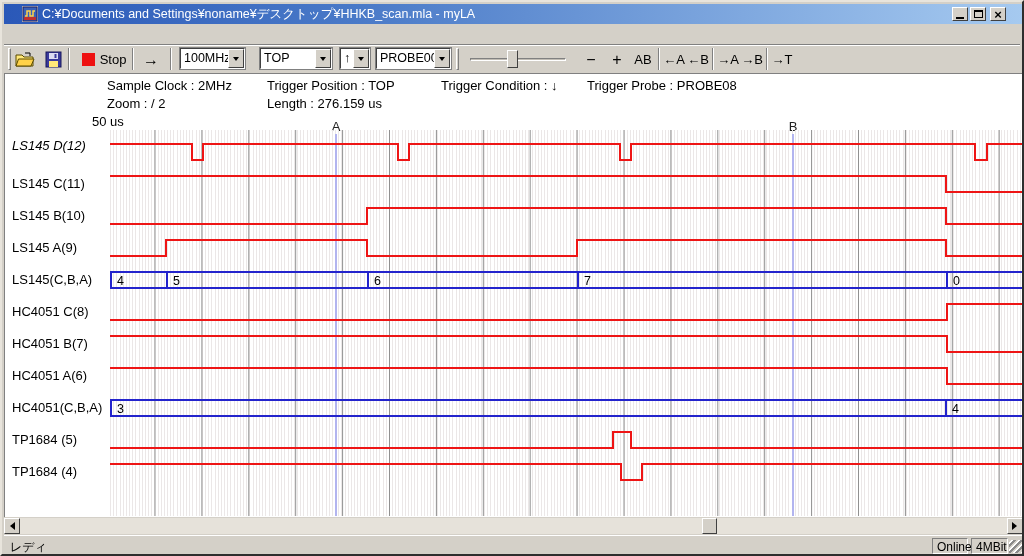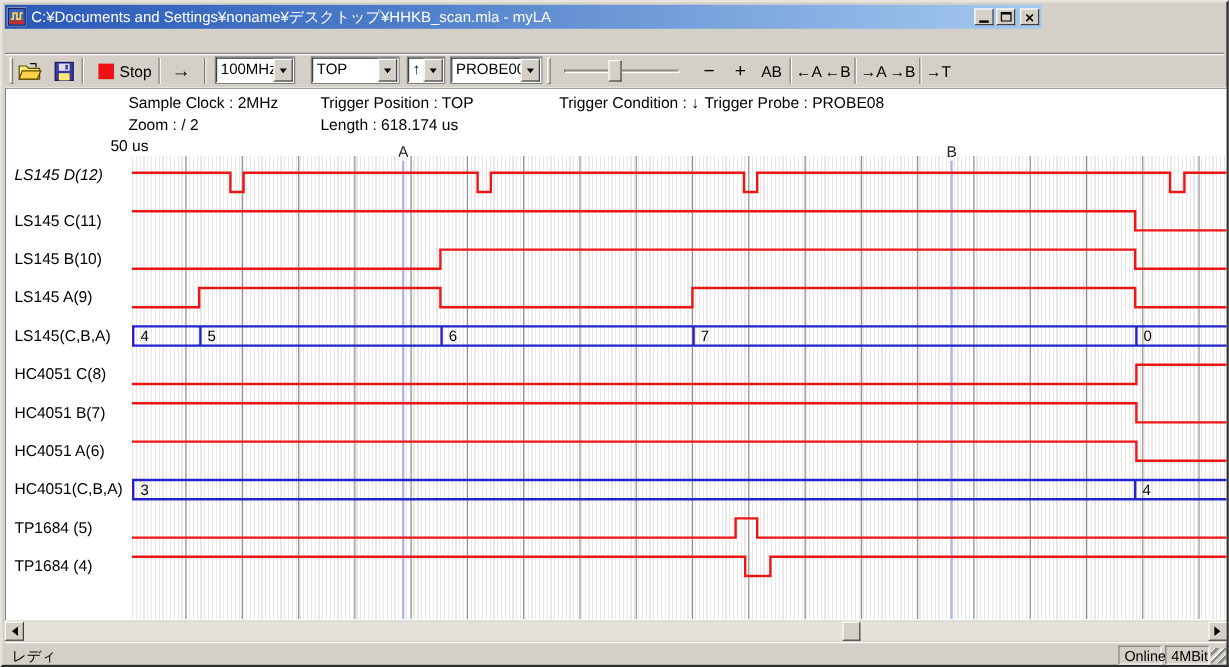--- a/index.html
+++ b/index.html
@@ -5,22 +5,22 @@
   * { margin:0; padding:0; box-sizing:border-box; }
   html,body { background:#808080; }
   body { font-family:"Liberation Sans","DejaVu Sans",sans-serif; }
   .window {
     position:relative; width:1024px; height:556px; background:#d4d0c8;
     border:2px solid; border-color:#e8e4dc #2e2e2e #2e2e2e #e8e4dc;
     overflow:hidden;
   }
   
   .titlebar {
-    position:absolute; left:2px; top:2px; width:864px; height:20px;
-    display:flex; align-items:center; padding:0 2px;
+    position:absolute; left:2px; top:2px; width:1020px; height:20px;
+    display:flex; align-items:center; padding:0 18px;
     background:linear-gradient(90deg,#2a58b8 0%,#4a7ac8 35%,#a6caf0 100%);
   }
   .titlebar .title {
     flex:1; color:#fff; font-size:12.5px; margin-left:4px; white-space:nowrap;
     overflow:hidden;
   }
   .win-btn {
     width:16px; height:14px; margin-left:2px; background:#d4d0c8;
     border:1px solid; border-color:#fff #404040 #404040 #fff;
     display:flex; align-items:center; justify-content:center;
@@ -193,24 +193,24 @@
     <div class="tsep" style="left:708px"></div>
     <div class="tb-btn" style="left:712px;width:24px">→A</div>
     <div class="tb-btn" style="left:736px;width:24px">→B</div>
     <div class="tsep" style="left:762px"></div>
     <div class="tb-btn" style="left:766px;width:24px">→T</div>
   </div>
 
   <div class="client">
     <span class="abs" style="left:103px;top:5px">Sample Clock : 2MHz</span>
     <span class="abs" style="left:263px;top:5px">Trigger Position : TOP</span>
-    <span class="abs" style="left:462px;top:5px">Trigger Condition : ↓</span>
+    <span class="abs" style="left:437px;top:5px">Trigger Condition : ↓</span>
     <span class="abs" style="left:583px;top:5px">Trigger Probe : PROBE08</span>
     <span class="abs" style="left:103px;top:23px">Zoom : /  2</span>
-    <span class="abs" style="left:263px;top:23px">Length : 618.174 us</span>
+    <span class="abs" style="left:263px;top:23px">Length : 276.159 us</span>
     <span class="abs" style="left:88px;top:41px">50 us</span>
 
     <div id="channel-labels">
         <div class="ch-label" style="top: 65px; font-style: italic;">LS145 D(12)</div>
         <div class="ch-label" style="top: 103px;">LS145 C(11)</div>
         <div class="ch-label" style="top: 135px;">LS145 B(10)</div>
         <div class="ch-label" style="top: 167px;">LS145 A(9)</div>
         <div class="ch-label" style="top: 199px;">LS145(C,B,A)</div>
         <div class="ch-label" style="top: 231px;">HC4051 C(8)</div>
         <div class="ch-label" style="top: 263px;">HC4051 B(7)</div>

